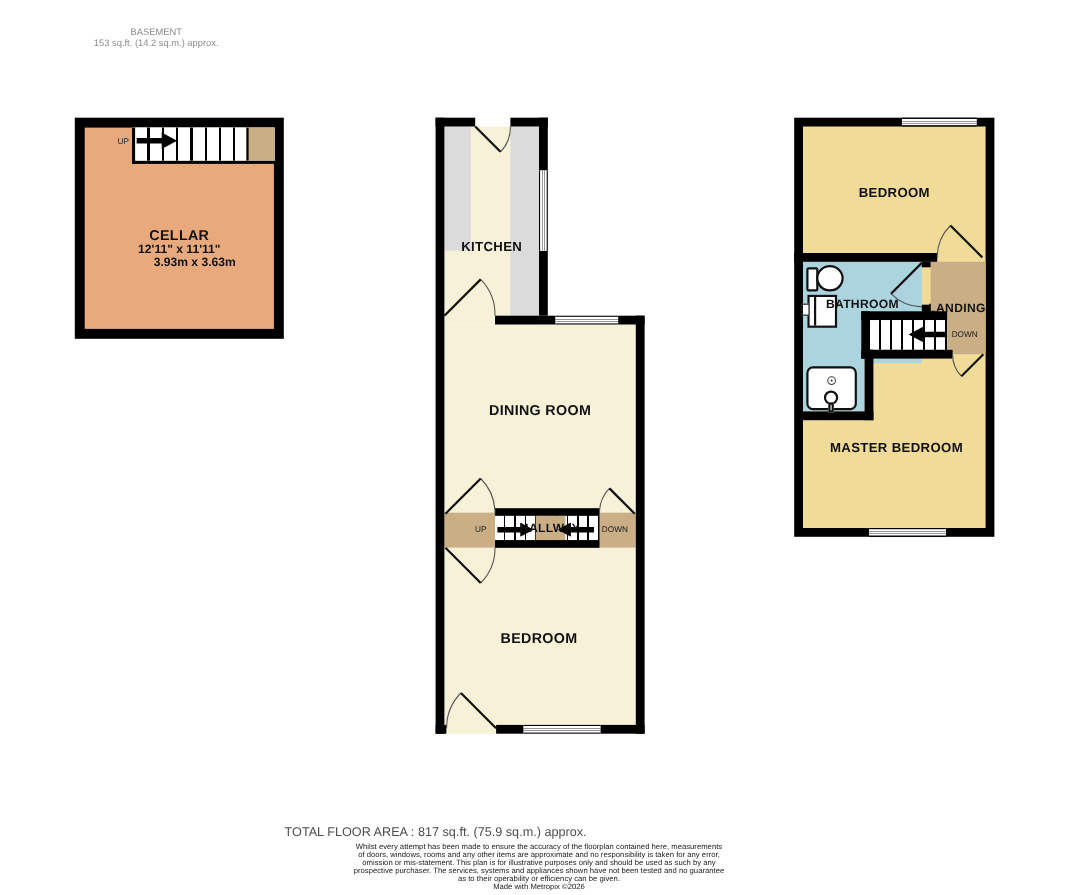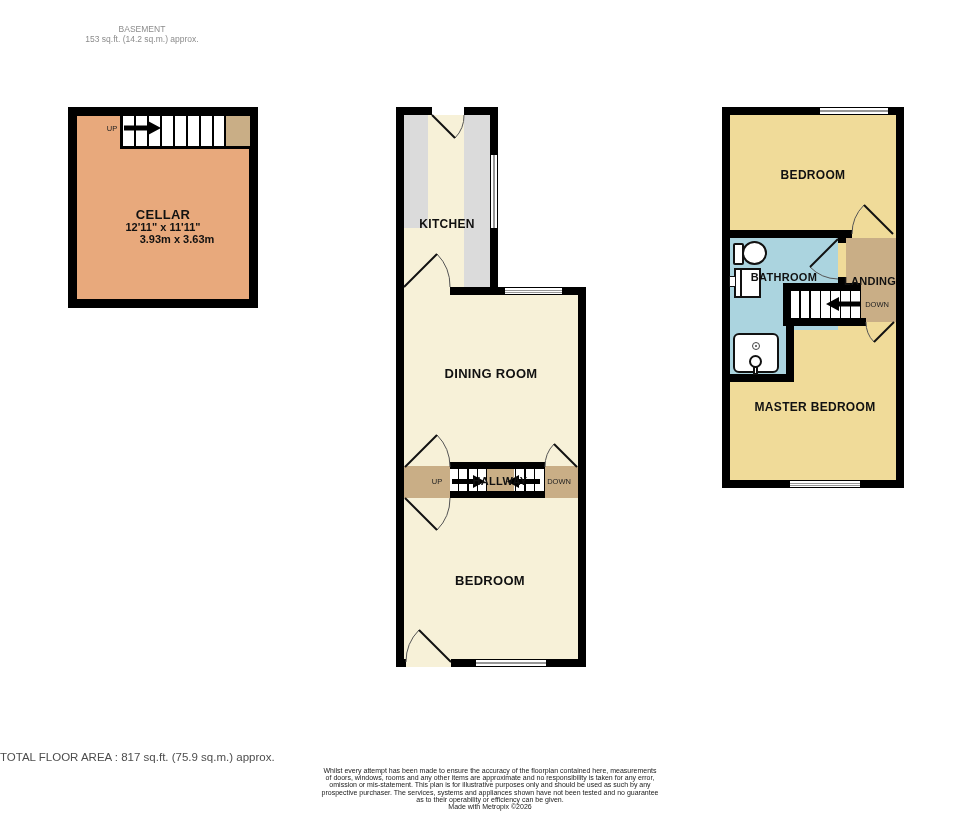--- a/index.html
+++ b/index.html
@@ -15,21 +15,21 @@
   .tiny-label{position:absolute;transform:translate(-50%,-50%);white-space:nowrap;
               color:#222;font-size:7.5px;font-weight:normal;}
   .dims{position:absolute;transform:translate(-50%,-50%);white-space:nowrap;
         font-weight:bold;color:#111;font-size:11px;}
   .win-h{position:absolute;box-sizing:border-box;height:8px;border-top:1px solid #000;border-bottom:1px solid #000;
          background:linear-gradient(#fff 0 2px,#979797 2px 3px,#fff 3px 3.5px,#979797 3.5px 4.5px,#fff 4.5px);}
   .win-v{position:absolute;box-sizing:border-box;width:8px;border-left:1px solid #000;border-right:1px solid #000;
          background:linear-gradient(90deg,#fff 0 2px,#979797 2px 3px,#fff 3px 3.5px,#979797 3.5px 4.5px,#fff 4.5px);}
   .door{position:absolute;overflow:visible;}
   .fix{position:absolute;box-sizing:border-box;background:#fff;border:2px solid #111;}
-  .footer-total{position:absolute;left:0;width:792px;color:#4d4d4d;font-size:11.5px;}
+  .footer-total{position:absolute;left:0;width:792px;text-align:center;color:#4d4d4d;font-size:11.5px;}
   .footer-line{width:980px;text-align:center;color:#1a1a1a;font-size:7px;line-height:7.2px;}
 </style>
 </head>
 <body>
 
 <div class="canvas">
 
   <div class="floor-header" style="left:-8px;top:24px;">
     <div>BASEMENT</div>
     <div>153 sq.ft. (14.2 sq.m.) approx.</div>

